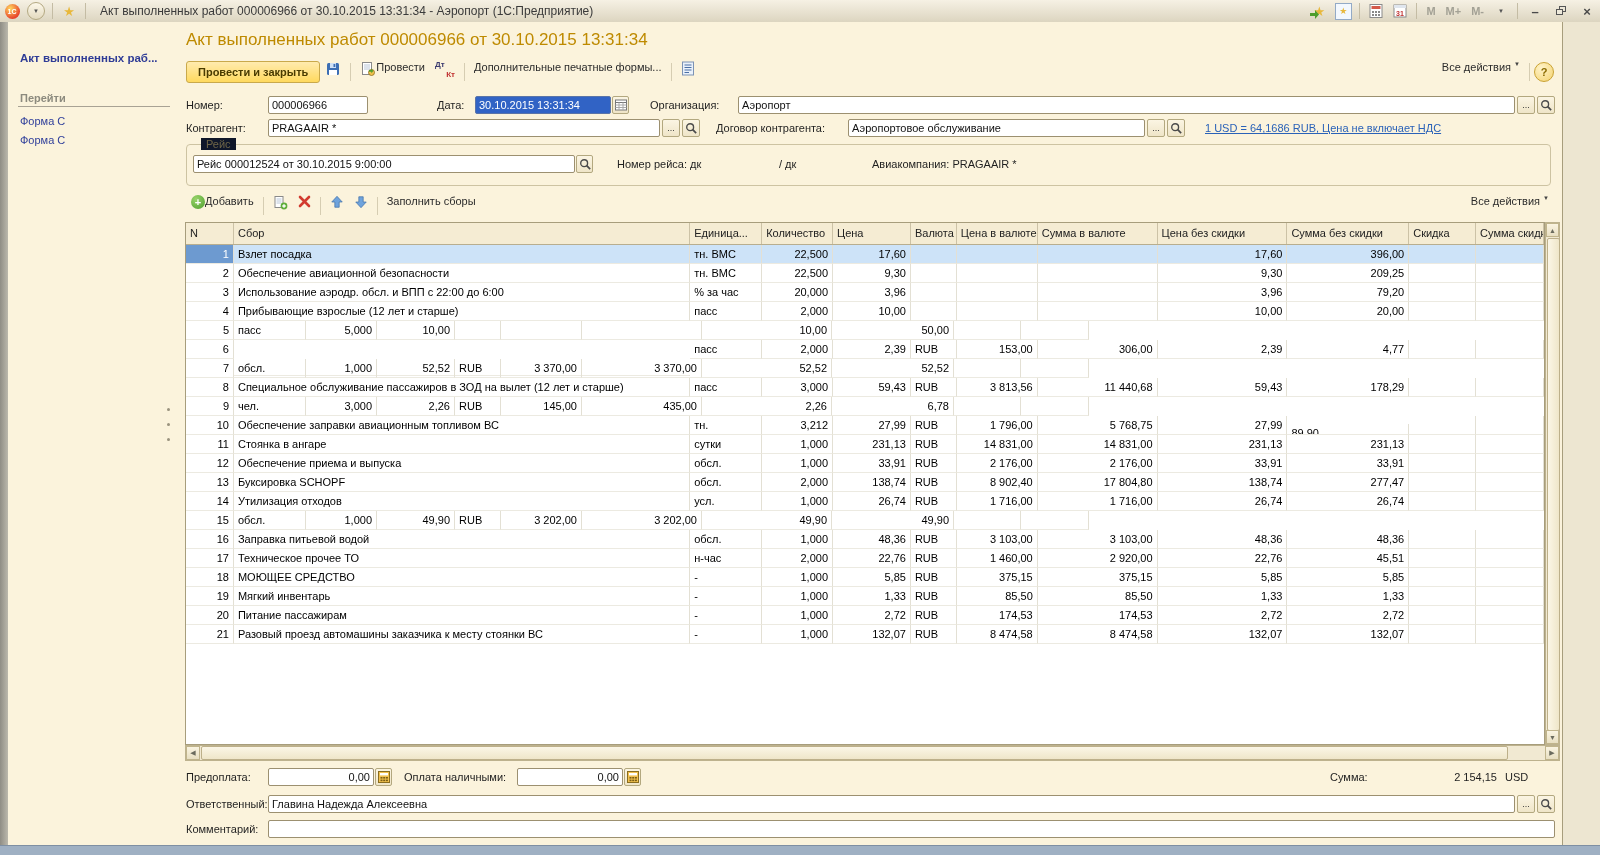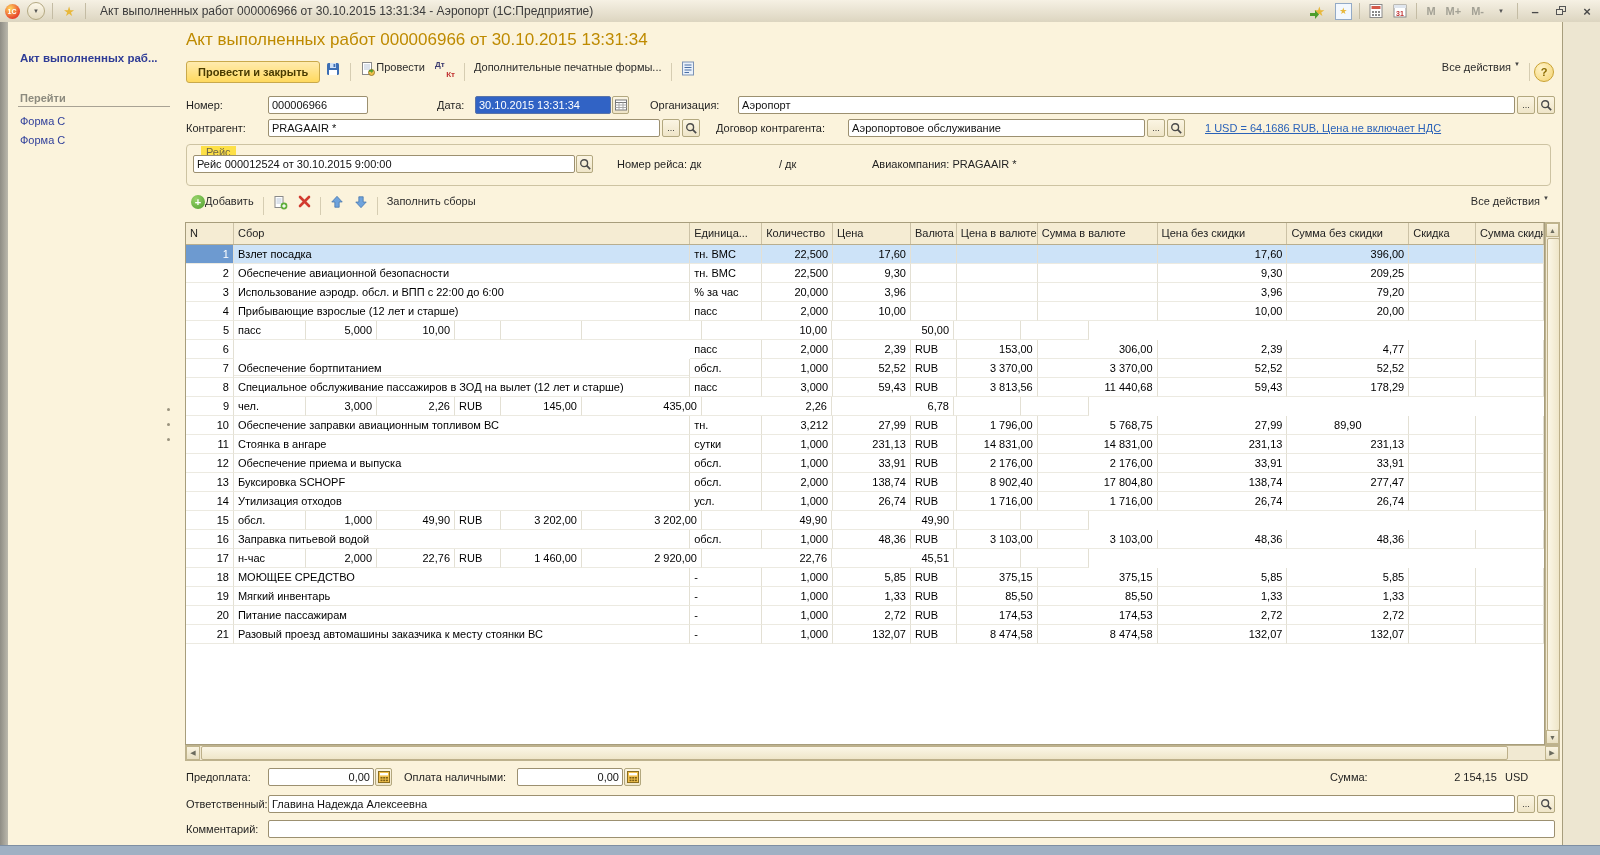--- a/index.html
+++ b/index.html
@@ -67,21 +67,21 @@
     font-family:"Liberation Sans","DejaVu Sans",sans-serif;font-size:11px;padding:0 3px;box-sizing:border-box;color:#111;}
   .inp.sel-text{background:#3163C5;color:#fff;border-color:#5A74A8;}
   .inp.num{text-align:right;}
   .fbtn{position:absolute;width:18px;height:18px;box-sizing:border-box;border:1px solid #B3A87F;border-radius:2px;
     background:linear-gradient(#FBF5E3,#EFE5C8);display:flex;align-items:center;justify-content:center;
     font-size:9px;color:#333;cursor:pointer;}
   .fbtn.narrow{width:17px;}
   .link{position:absolute;color:#2A62B8;text-decoration:underline;cursor:pointer;white-space:nowrap;}
 
   .group{position:absolute;left:8px;top:122px;width:1365px;height:42px;border:1px solid #CDC3A2;border-radius:4px;box-sizing:border-box;}
-  .group-legend{position:absolute;left:14px;top:-7px;background:#fde047;padding:0 5px;color:#6F6647;margin-top:8px;}
+  .group-legend{position:absolute;left:14px;top:-7px;background:#0f172a;padding:0 5px;color:#6F6647;}
 
   
   .table-wrap{position:absolute;left:7px;top:200px;width:1360px;height:523px;background:#fff;
     border:1px solid #A79D7C;box-sizing:border-box;overflow:hidden;}
   .thead{display:flex;height:21px;background:#F5ECD3;border-bottom:1px solid #B8AE8F;}
   .th{box-sizing:border-box;border-right:1px solid #CCC2A6;padding:0 4px;line-height:20px;
     white-space:nowrap;overflow:hidden;color:#222;}
   .tr{display:flex;height:19px;}
   .td{box-sizing:border-box;border-right:1px solid #E3E0D4;border-bottom:1px solid #ECEAE1;
     padding:0 4px;line-height:18px;white-space:nowrap;overflow:hidden;color:#000;}
@@ -447,21 +447,20 @@
             <div class="td td-cur" style="width: 46px; text-align: left;">RUB</div>
             <div class="td td-price_cur" style="width: 81px; text-align: right;">153,00</div>
             <div class="td td-sum_cur" style="width: 120px; text-align: right;">306,00</div>
             <div class="td td-price_nd" style="width: 130px; text-align: right;">2,39</div>
             <div class="td td-sum_nd" style="width: 122px; text-align: right;">4,77</div>
             <div class="td td-disc" style="width: 67px; text-align: right;"></div>
             <div class="td td-sum_disc" style="width: 68px; text-align: right;"></div>
           </div>
           <div class="tr">
             <div class="td td-n" style="width: 48px; text-align: right;">7</div>
-            <div class="td td-name" style="width: 457px; text-align: left;">Обеспечение бортпитанием</div>
             <div class="td td-unit" style="width: 72px; text-align: left;">обсл.</div>
             <div class="td td-qty" style="width: 71px; text-align: right;">1,000</div>
             <div class="td td-price" style="width: 78px; text-align: right;">52,52</div>
             <div class="td td-cur" style="width: 46px; text-align: left;">RUB</div>
             <div class="td td-price_cur" style="width: 81px; text-align: right;">3 370,00</div>
             <div class="td td-sum_cur" style="width: 120px; text-align: right;">3 370,00</div>
             <div class="td td-price_nd" style="width: 130px; text-align: right;">52,52</div>
             <div class="td td-sum_nd" style="width: 122px; text-align: right;">52,52</div>
             <div class="td td-disc" style="width: 67px; text-align: right;"></div>
             <div class="td td-sum_disc" style="width: 68px; text-align: right;"></div>
@@ -496,21 +495,21 @@
           <div class="tr">
             <div class="td td-n" style="width: 48px; text-align: right;">10</div>
             <div class="td td-name" style="width: 457px; text-align: left;">Обеспечение заправки авиационным топливом ВС</div>
             <div class="td td-unit" style="width: 72px; text-align: left;">тн.</div>
             <div class="td td-qty" style="width: 71px; text-align: right;">3,212</div>
             <div class="td td-price" style="width: 78px; text-align: right;">27,99</div>
             <div class="td td-cur" style="width: 46px; text-align: left;">RUB</div>
             <div class="td td-price_cur" style="width: 81px; text-align: right;">1 796,00</div>
             <div class="td td-sum_cur" style="width: 120px; text-align: right;">5 768,75</div>
             <div class="td td-price_nd" style="width: 130px; text-align: right;">27,99</div>
-            <div class="td td-sum_nd" style="width: 122px; text-align: center;">89,90</div>
+            <div class="td td-sum_nd" style="width: 122px; text-align: left; margin-top: 8px;">89,90</div>
             <div class="td td-disc" style="width: 67px; text-align: right;"></div>
             <div class="td td-sum_disc" style="width: 68px; text-align: right;"></div>
           </div>
           <div class="tr">
             <div class="td td-n" style="width: 48px; text-align: right;">11</div>
             <div class="td td-name" style="width: 457px; text-align: left;">Стоянка в ангаре</div>
             <div class="td td-unit" style="width: 72px; text-align: left;">сутки</div>
             <div class="td td-qty" style="width: 71px; text-align: right;">1,000</div>
             <div class="td td-price" style="width: 78px; text-align: right;">231,13</div>
             <div class="td td-cur" style="width: 46px; text-align: left;">RUB</div>
@@ -585,20 +584,21 @@
             <div class="td td-cur" style="width: 46px; text-align: left;">RUB</div>
             <div class="td td-price_cur" style="width: 81px; text-align: right;">3 103,00</div>
             <div class="td td-sum_cur" style="width: 120px; text-align: right;">3 103,00</div>
             <div class="td td-price_nd" style="width: 130px; text-align: right;">48,36</div>
             <div class="td td-sum_nd" style="width: 122px; text-align: right;">48,36</div>
             <div class="td td-disc" style="width: 67px; text-align: right;"></div>
             <div class="td td-sum_disc" style="width: 68px; text-align: right;"></div>
           </div>
           <div class="tr">
             <div class="td td-n" style="width: 48px; text-align: right;">17</div>
+            <div class="td td-name" style="width: 457px; text-align: left;">Техническое прочее ТО</div>
             <div class="td td-unit" style="width: 72px; text-align: left;">н-час</div>
             <div class="td td-qty" style="width: 71px; text-align: right;">2,000</div>
             <div class="td td-price" style="width: 78px; text-align: right;">22,76</div>
             <div class="td td-cur" style="width: 46px; text-align: left;">RUB</div>
             <div class="td td-price_cur" style="width: 81px; text-align: right;">1 460,00</div>
             <div class="td td-sum_cur" style="width: 120px; text-align: right;">2 920,00</div>
             <div class="td td-price_nd" style="width: 130px; text-align: right;">22,76</div>
             <div class="td td-sum_nd" style="width: 122px; text-align: right;">45,51</div>
             <div class="td td-disc" style="width: 67px; text-align: right;"></div>
             <div class="td td-sum_disc" style="width: 68px; text-align: right;"></div>

